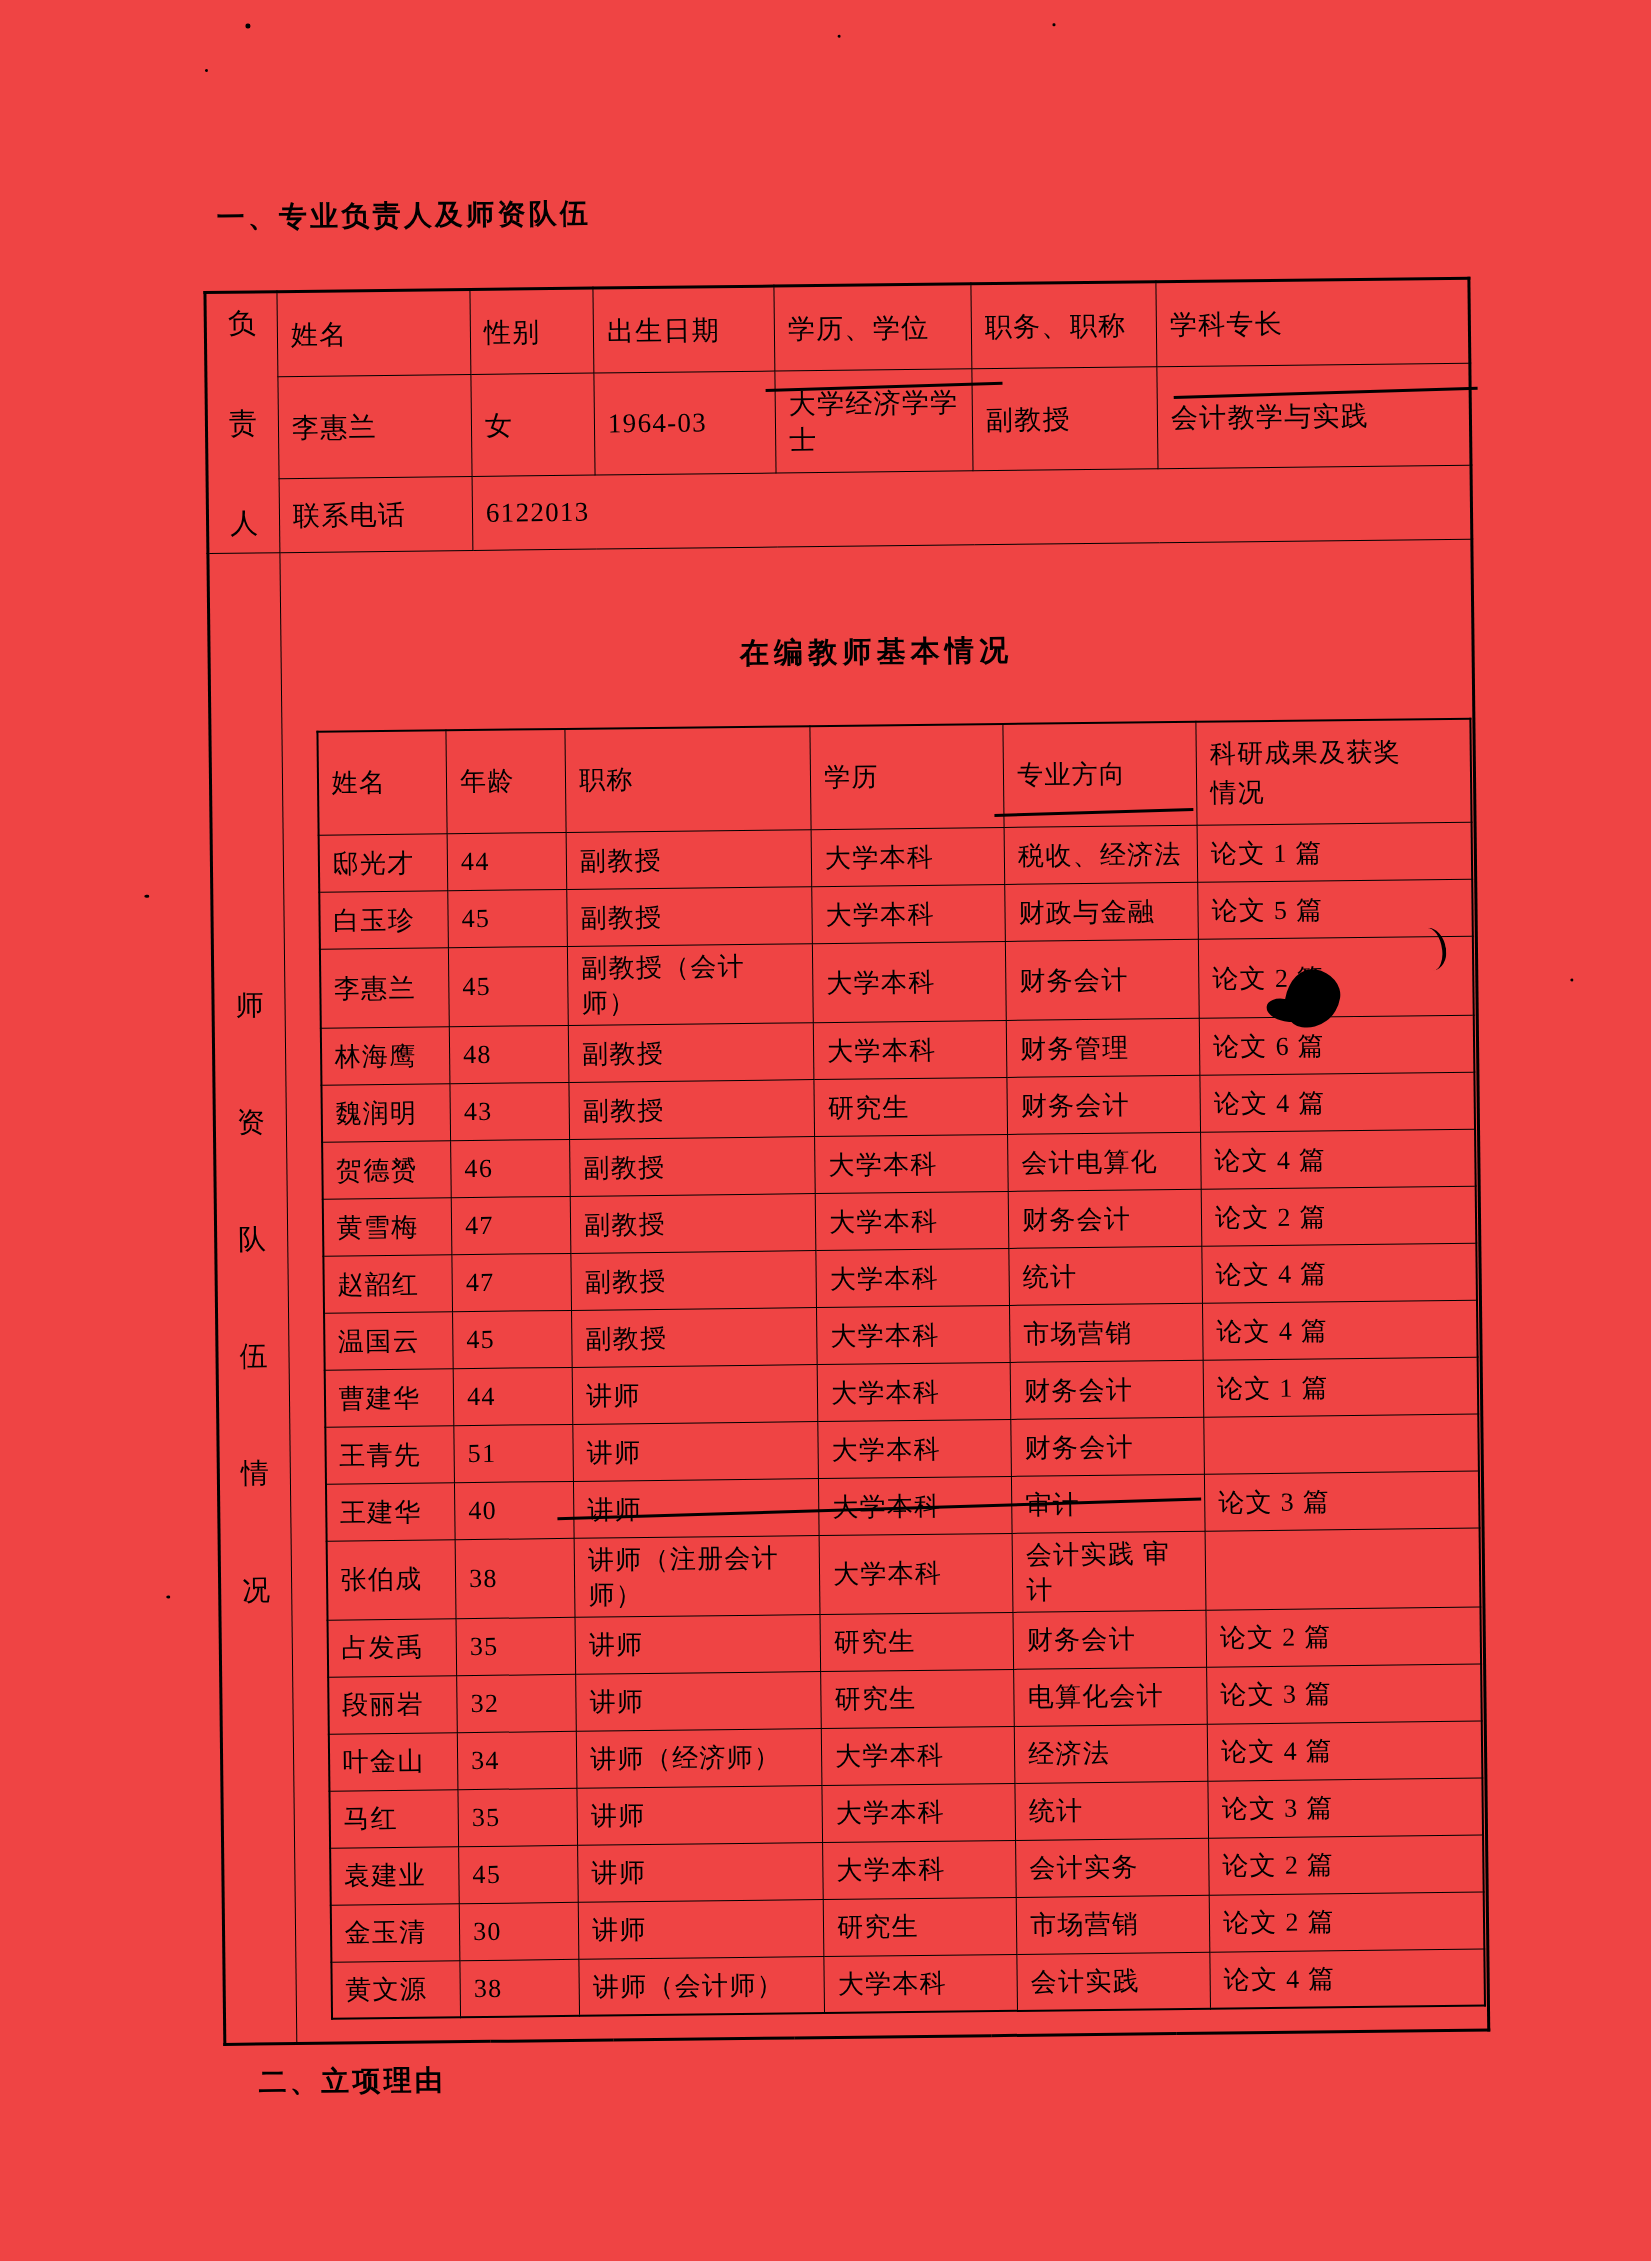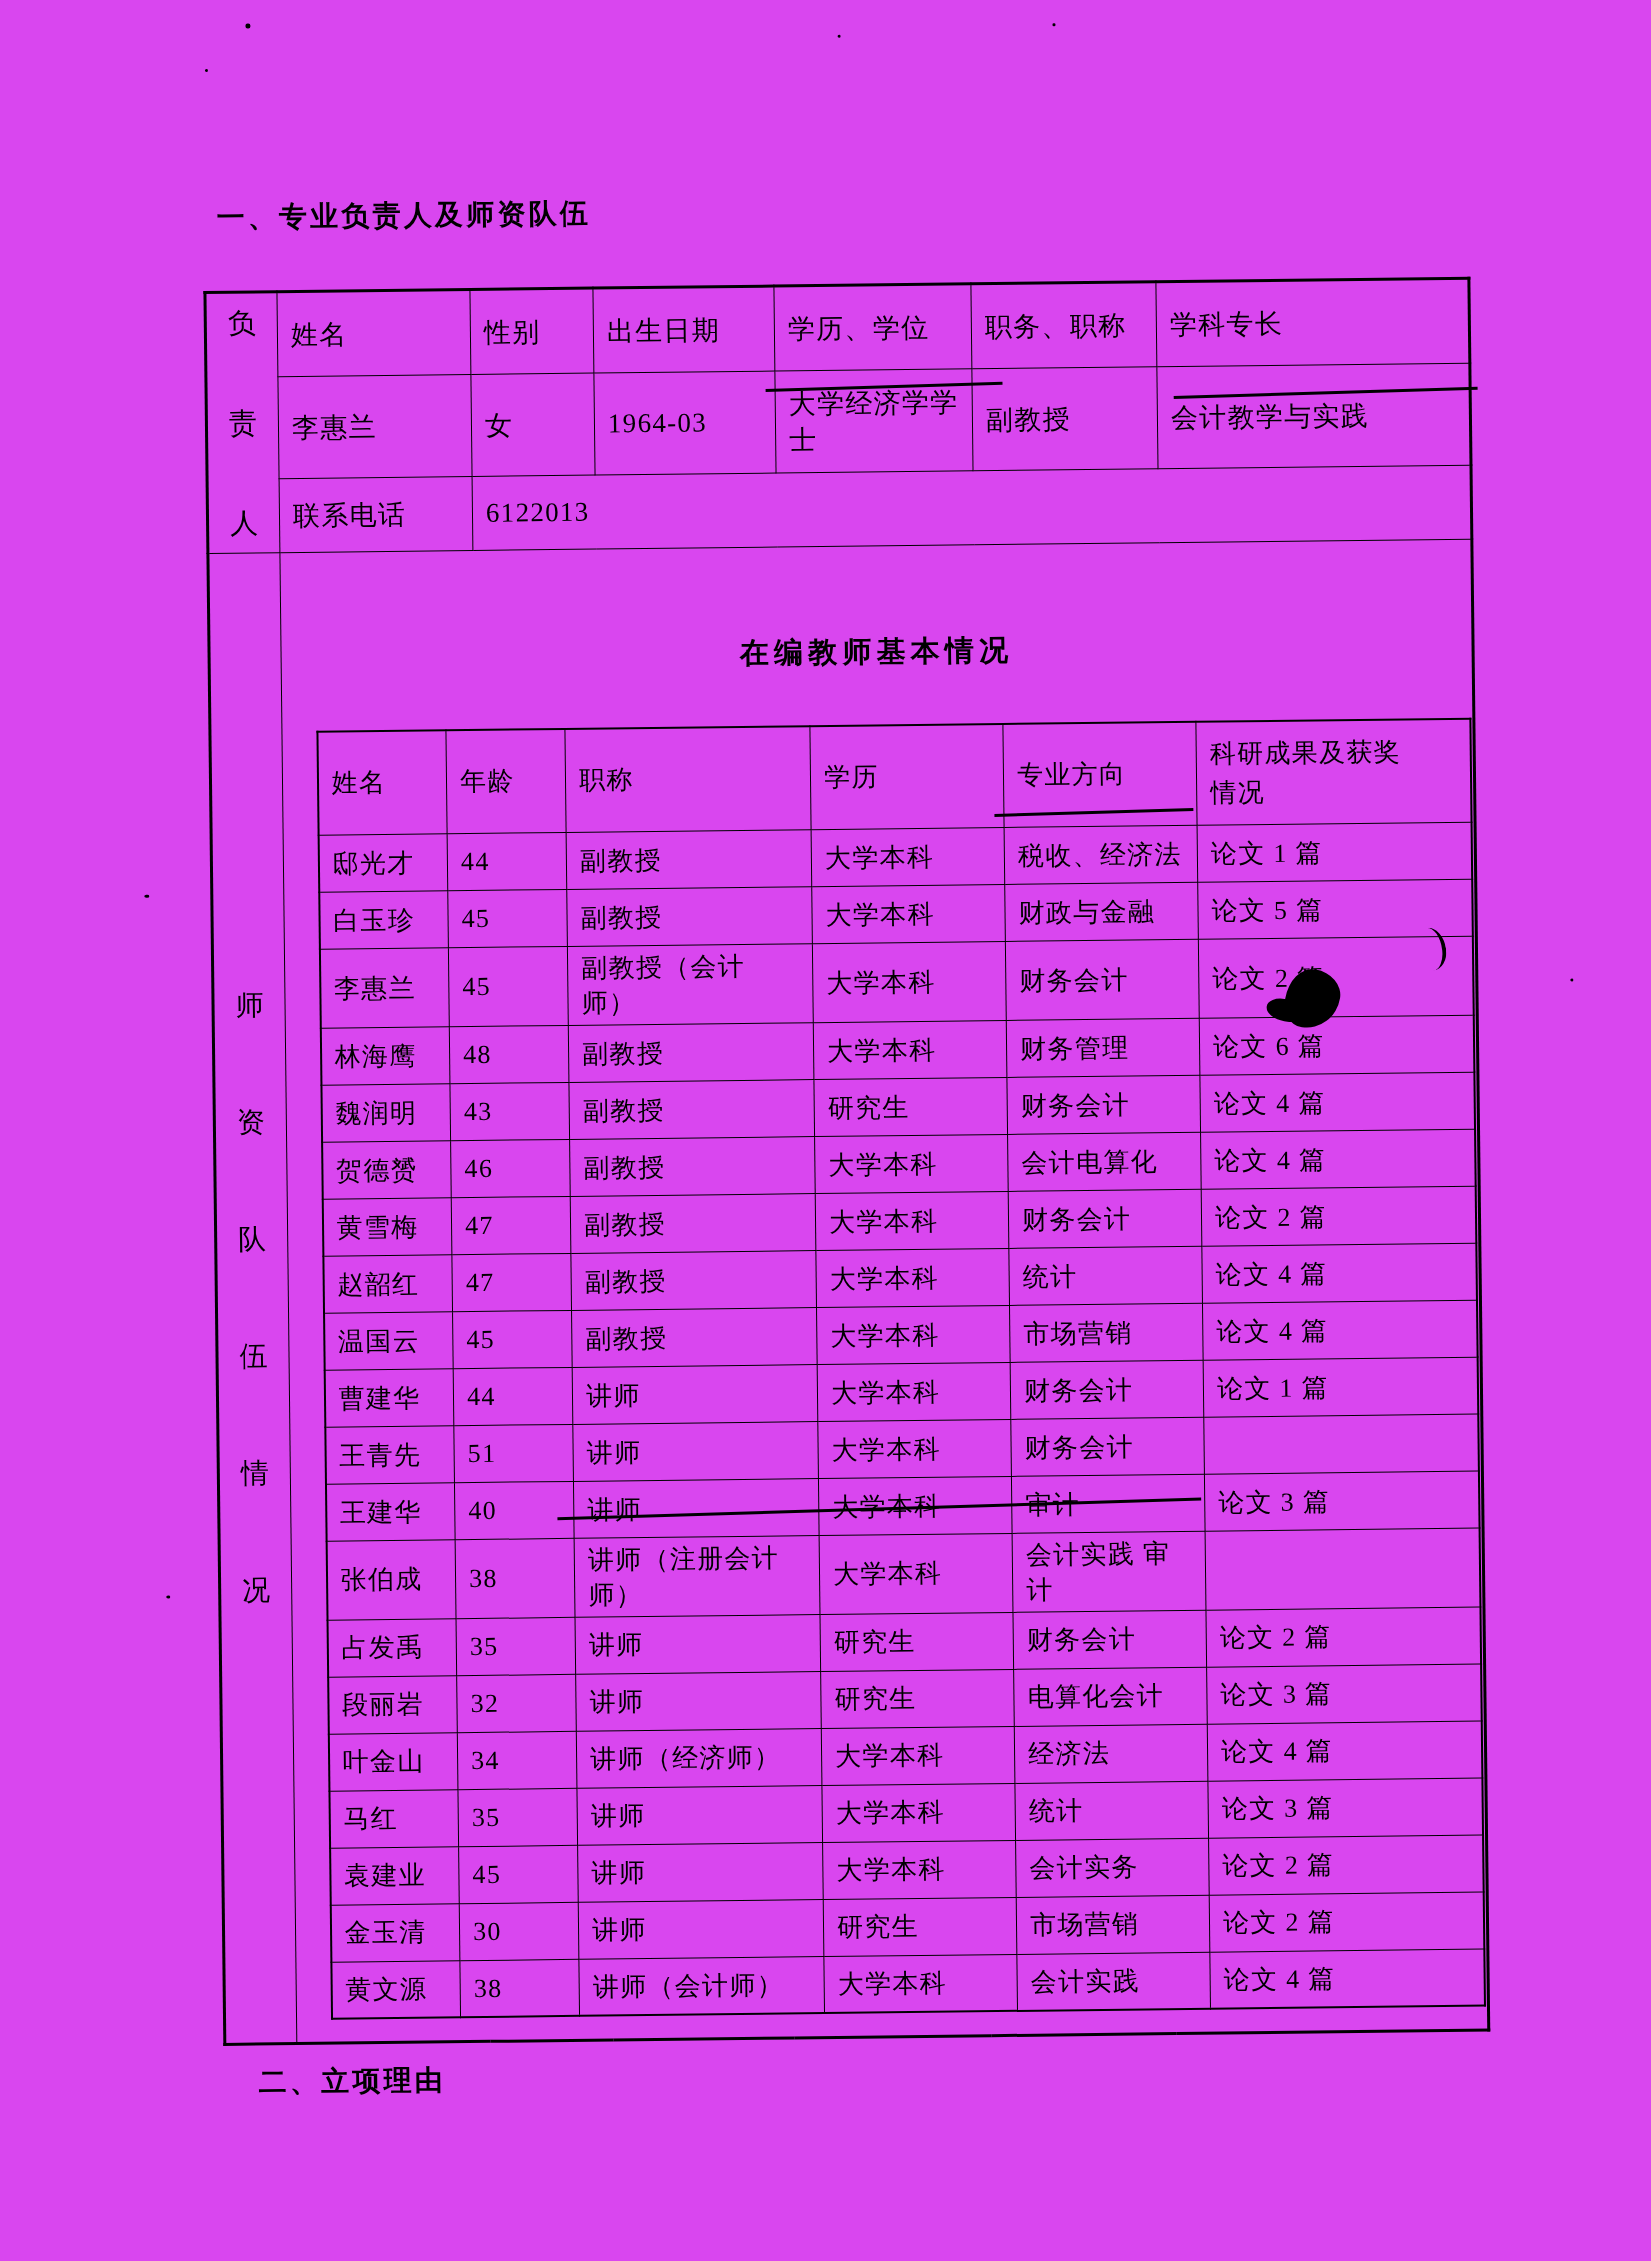--- a/index.html
+++ b/index.html
@@ -2,21 +2,21 @@
 <html style="font-size:10.3px"><head>
 <meta charset="utf-8">
 <style>
   html,body{margin:0;padding:0;}
   body{
     width:1651px;height:2261px;overflow:hidden;
     background:#f6f6f4;
     font-family:"Liberation Serif","DejaVu Serif",serif;
     color:#000;
   }
-  .page{position:absolute;inset:0;background:#d946ef;}
+  .page{position:absolute;inset:0;background:#ef4444;}
   .rot{position:absolute;inset:0;transform:rotate(-0.65deg);}
   .sec-title{
     position:absolute;font-size:28px;letter-spacing:3.2px;color:#000;
     font-weight:bold;white-space:nowrap;
   }
   #title1{left:227px;top:192px;}
   #title2{left:248px;top:2057px;}
 
   table.outer{
     position:absolute;left:213px;top:284px;width:1264px;

